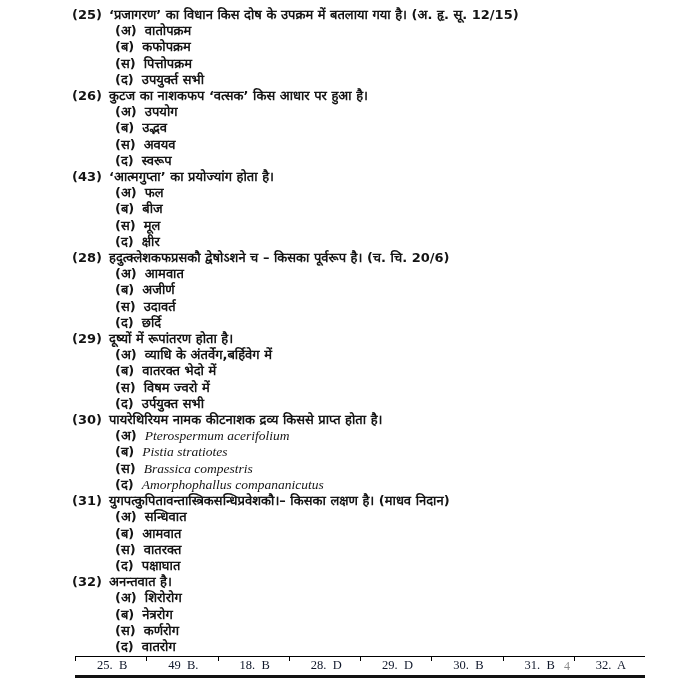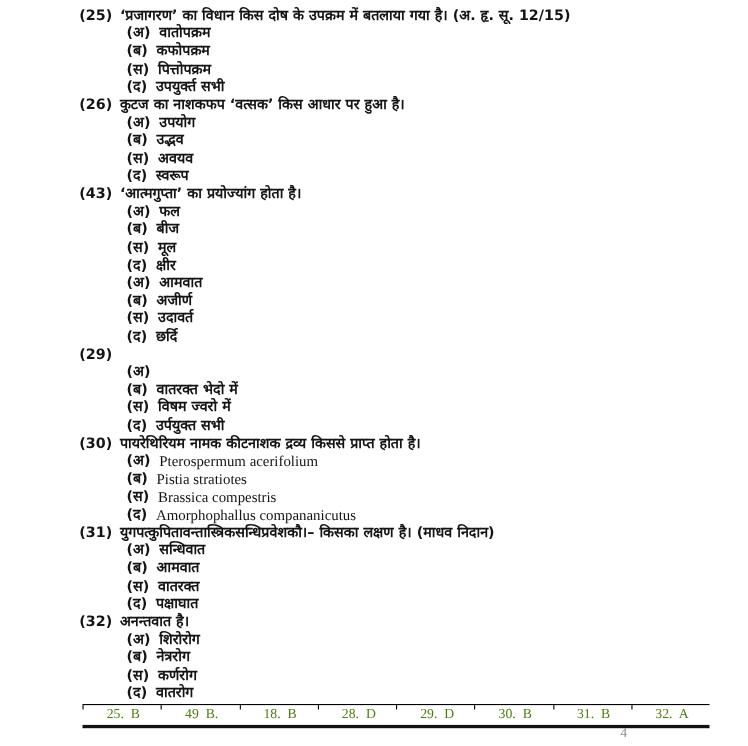--- a/index.html
+++ b/index.html
@@ -33,41 +33,42 @@
     gap: 8px;
     padding-left: 43px;
     font-size: 13px;
     font-weight: bold;
     line-height: 16.2px;
     white-space: nowrap;
   }
   .olabel { flex: 0 0 auto; }
   .latin {
     font-family: "Liberation Serif", serif;
+    font-style: italic;
     font-weight: normal;
     font-size: 13.5px;
   }
   .answer-strip {
     margin-left: 3px;
     margin-top: 1px;
     width: 570px;
     display: flex;
     border-top: 1px solid #000;
     border-bottom: 3px solid #111;
     font-family: "Liberation Serif", serif;
     font-size: 12.5px;
     line-height: 15px;
     padding: 1px 0 2px 0;
   }
   .answer-cell {
     flex: 1 1 0;
     position: relative;
     padding-left: 22px;
     white-space: pre;
-    color: #4d7c0f;
+    color: #0f172a;
   }
   .answer-cell::before {
     content: "";
     position: absolute;
     left: 0;
     top: -1px;
     width: 1px;
     height: 4px;
     background: #000;
   }
@@ -148,20 +149,24 @@
         <span class="olabel">(स)</span>
         <span class="otext">मूल</span>
       </div>
     <div class="opt">
         <span class="olabel">(द)</span>
         <span class="otext">क्षीर</span>
       </div>
   </div>
 
   <div class="question">
+    <div class="qline">
+      <span class="qnum">(28)</span>
+      <span class="qtext">हदुत्क्लेशकफप्रसकौ द्वेषोऽशने च – किसका पूर्वरूप है। (च. चि. 20/6)</span>
+    </div>
     <div class="opt">
         <span class="olabel">(अ)</span>
         <span class="otext">आमवात</span>
       </div>
     <div class="opt">
         <span class="olabel">(ब)</span>
         <span class="otext">अजीर्ण</span>
       </div>
     <div class="opt">
         <span class="olabel">(स)</span>
@@ -169,23 +174,25 @@
       </div>
     <div class="opt">
         <span class="olabel">(द)</span>
         <span class="otext">छर्दि</span>
       </div>
   </div>
 
   <div class="question">
     <div class="qline">
       <span class="qnum">(29)</span>
-    </div>
-    <div class="opt">
-        <span class="olabel">(अ)</span>
+      <span class="qtext">दूष्यों में रूपांतरण होता है।</span>
+    </div>
+    <div class="opt">
+        <span class="olabel">(अ)</span>
+        <span class="otext">व्याधि के अंतर्वेग,बर्हिवेग में</span>
       </div>
     <div class="opt">
         <span class="olabel">(ब)</span>
         <span class="otext">वातरक्त भेदो में</span>
       </div>
     <div class="opt">
         <span class="olabel">(स)</span>
         <span class="otext">विषम ज्वरो में</span>
       </div>
     <div class="opt">

